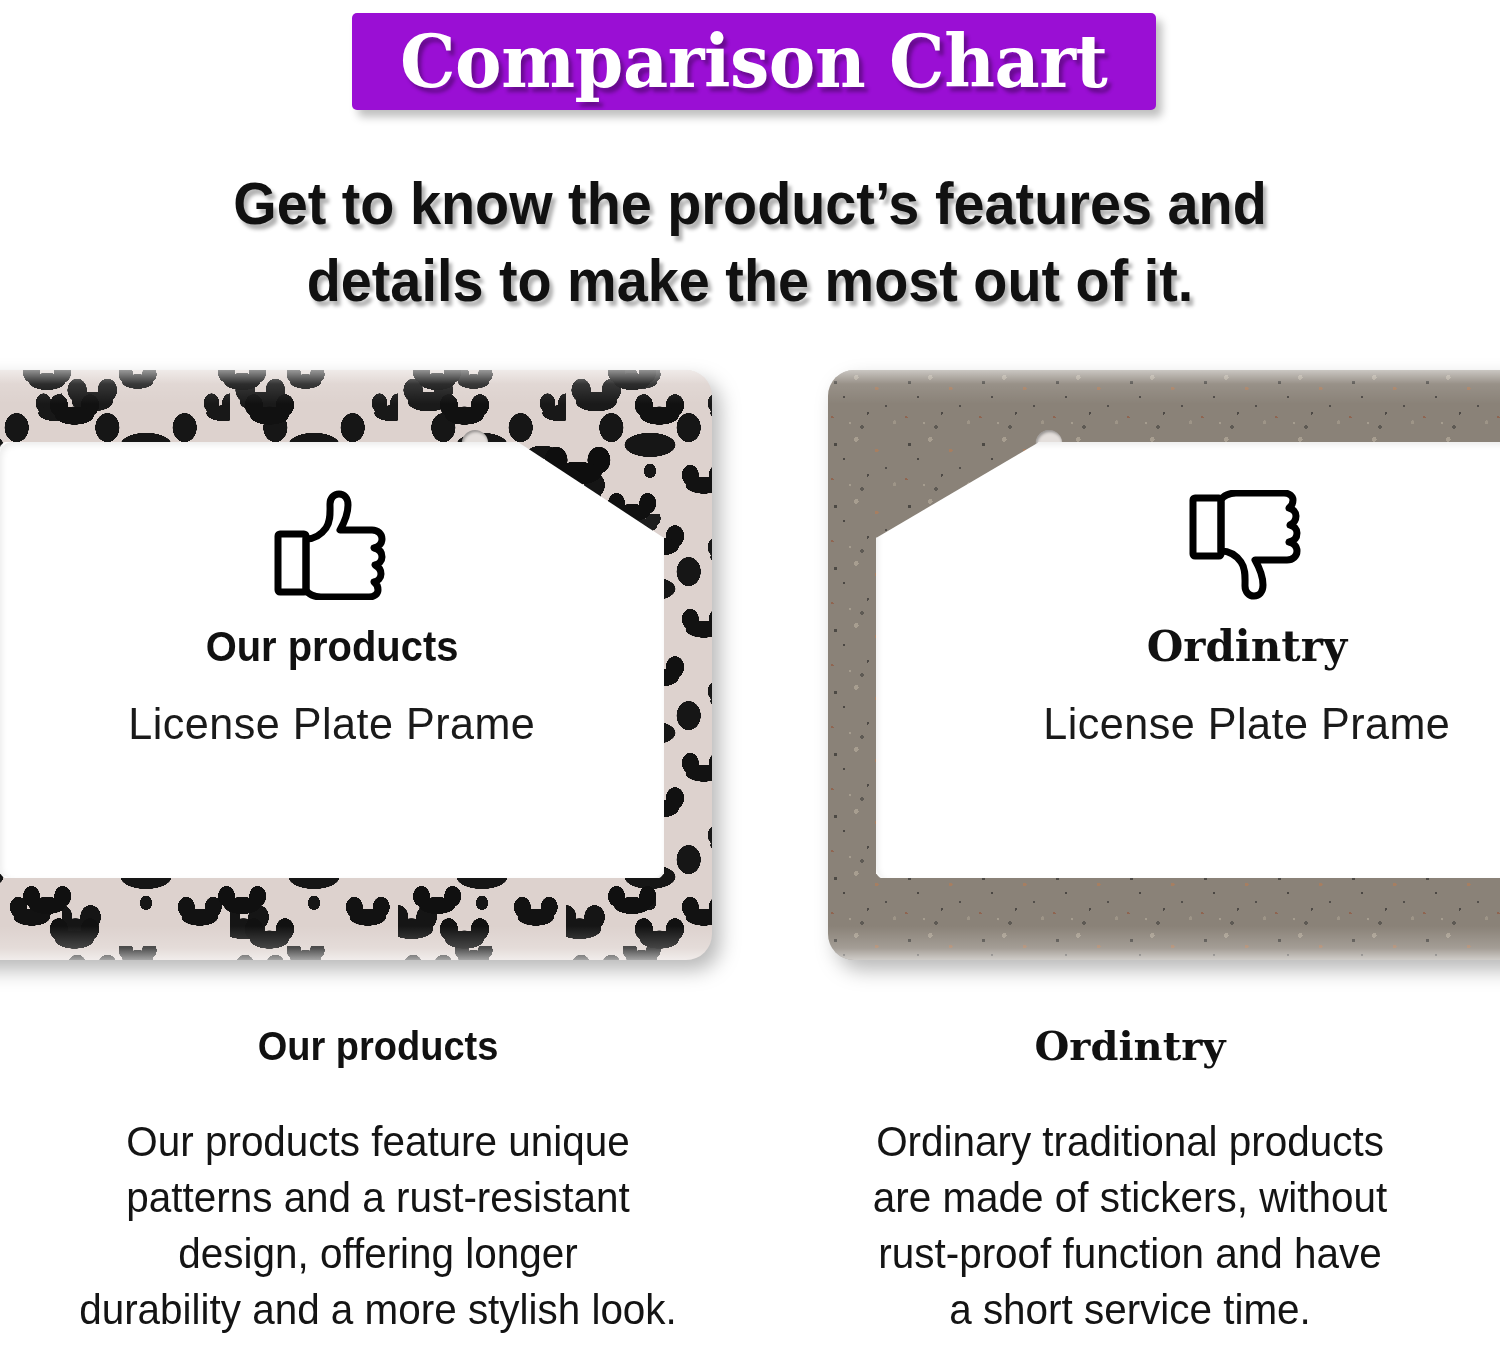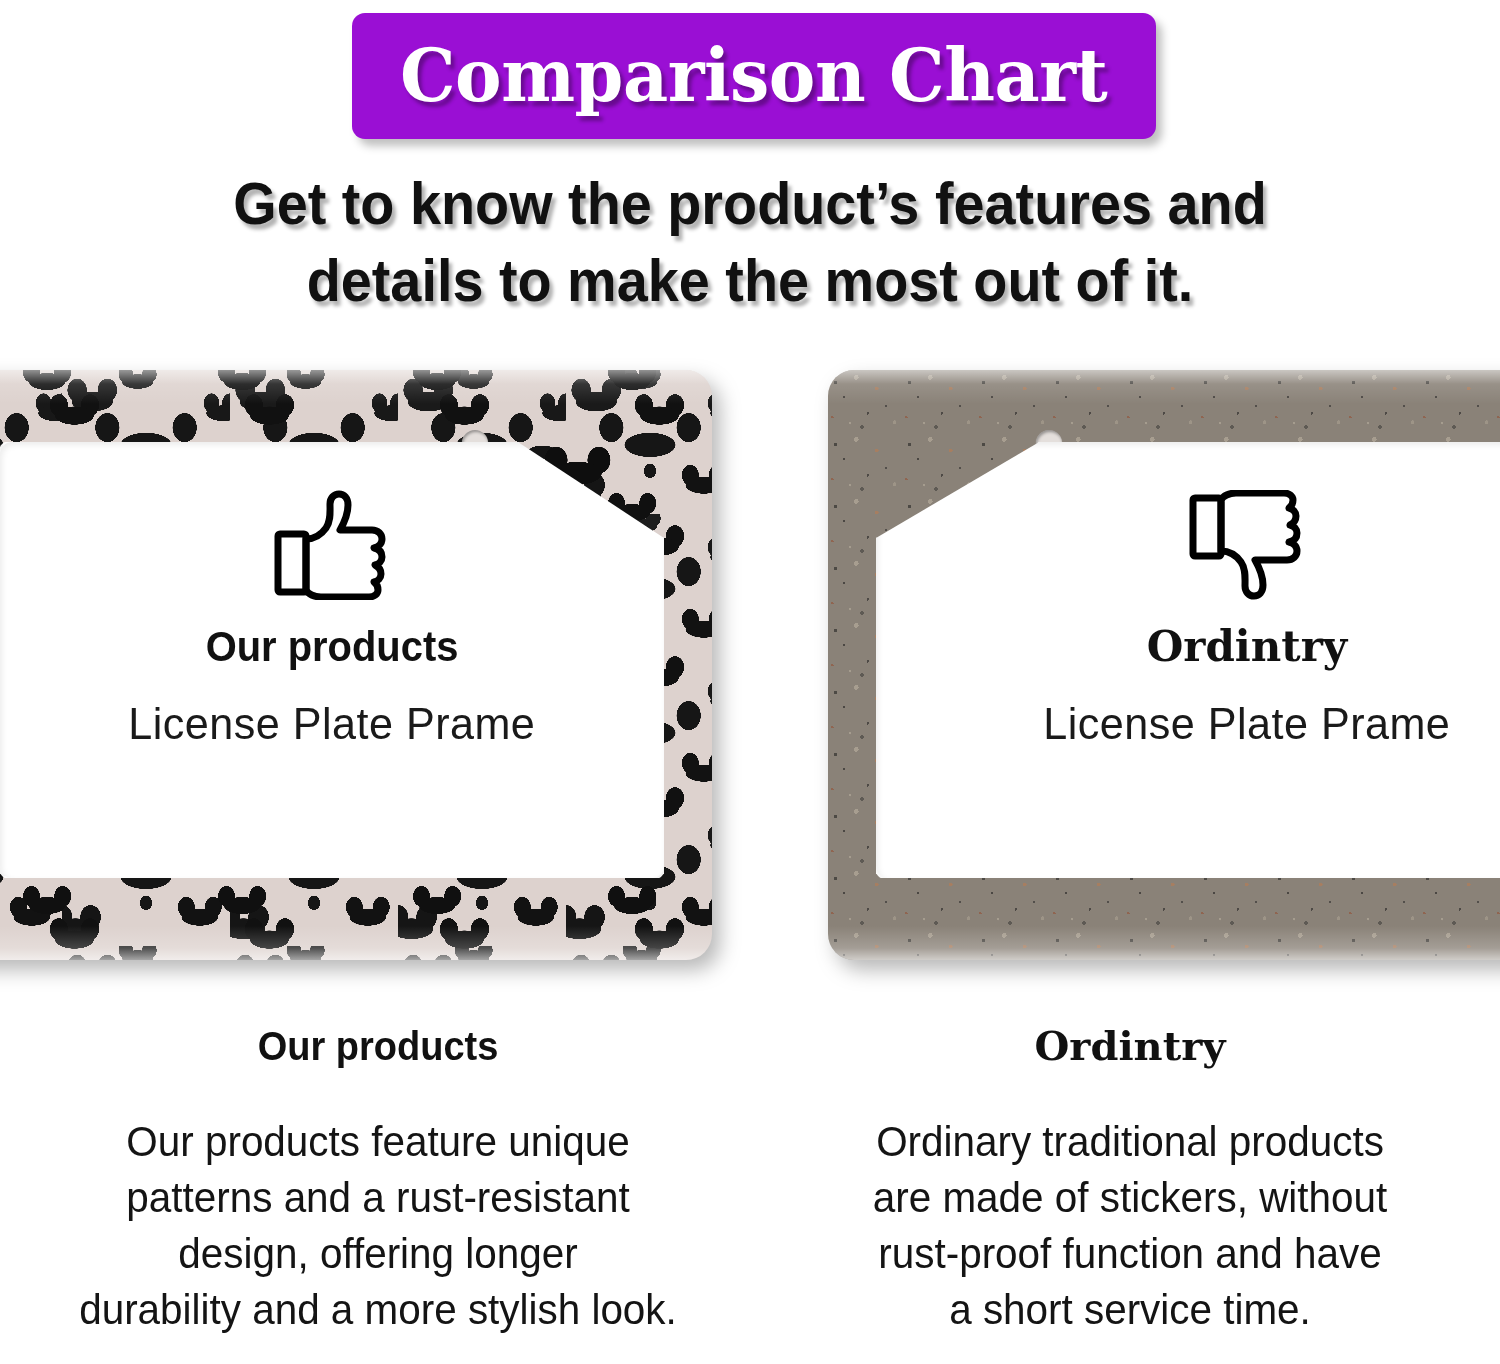--- a/index.html
+++ b/index.html
@@ -16,23 +16,23 @@
     font-family: "Liberation Sans", sans-serif;
     -webkit-font-smoothing: antialiased;
   }
 
   
   #title-banner {
     position: absolute;
     left: 352px;
     top: 13px;
     width: 804px;
-    height: 126px;
+    height: 97px;
     background: #9A0FD4;
-    border-radius: 13px;
+    border-radius: 5px;
     box-shadow: 6px 7px 9px rgba(0,0,0,0.25);
     display: flex;
     align-items: center;
     justify-content: center;
   }
   #title-banner .title-text {
     font-family: "DejaVu Serif", "Liberation Serif", serif;
     font-weight: 700;
     font-size: 72px;
     line-height: 1;

